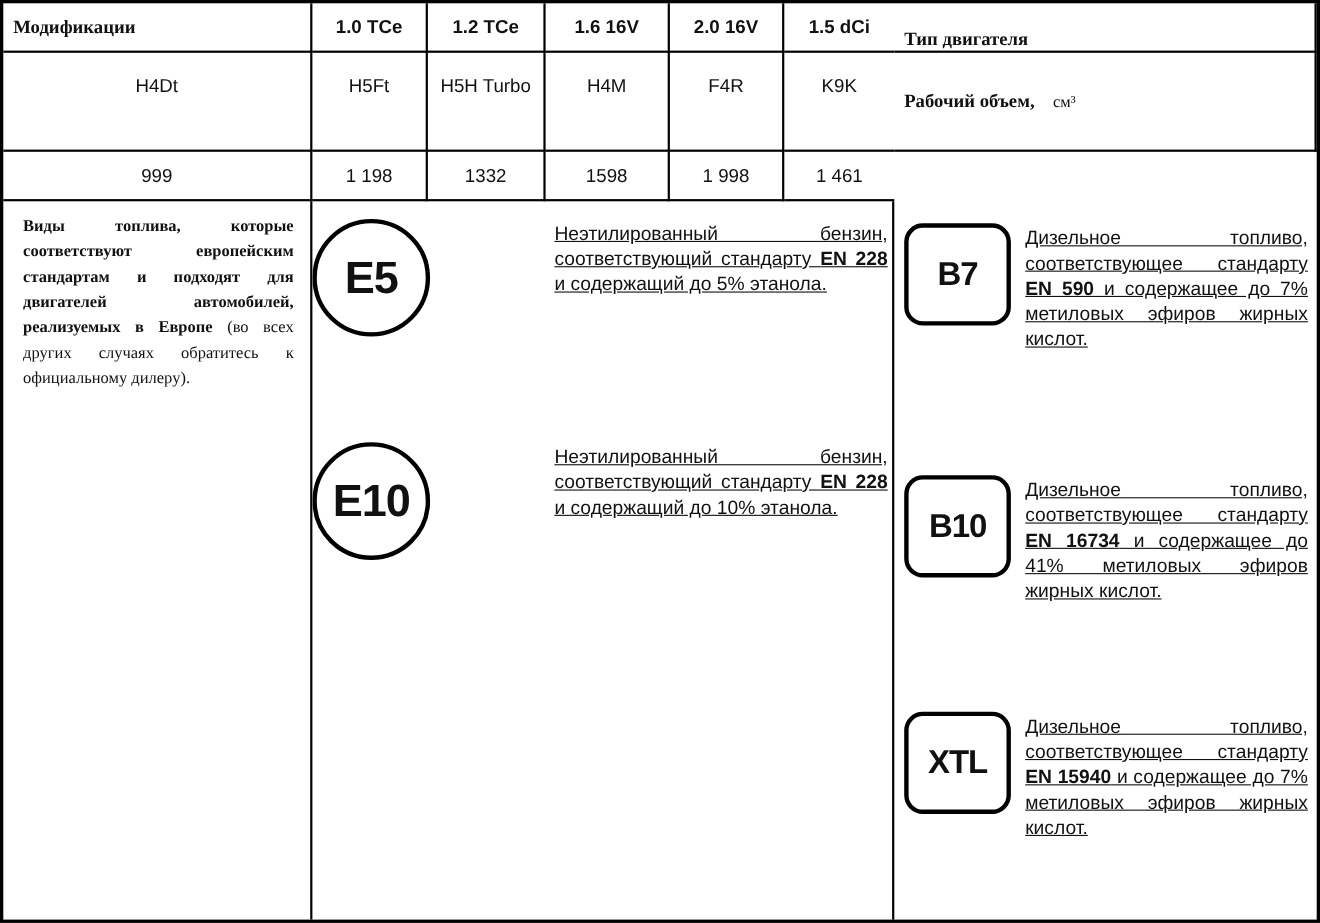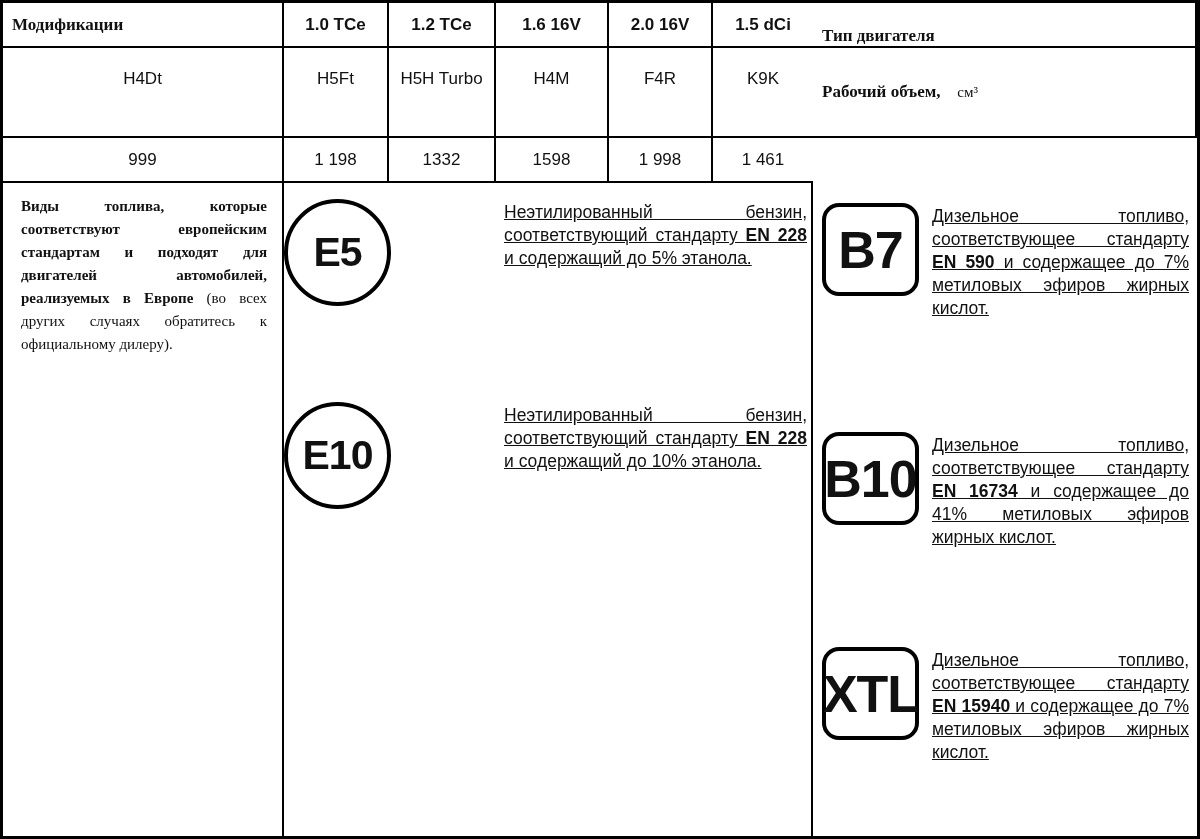--- a/index.html
+++ b/index.html
@@ -101,21 +101,21 @@
     width: 97px;
     height: 93px;
     margin-left: 9px;
     flex: 0 0 97px;
     border: 4px solid #000000;
     border-radius: 17px;
     display: flex;
     align-items: center;
     justify-content: center;
     font-weight: bold;
-    font-size: 52px;
+    font-size: 30px;
     letter-spacing: -1px;
     background: #ffffff;
   }
   .fuel-text {
     margin: 0;
     font-size: 17.5px;
     line-height: 23px;
     text-align: justify;
     text-decoration: underline;
   }

